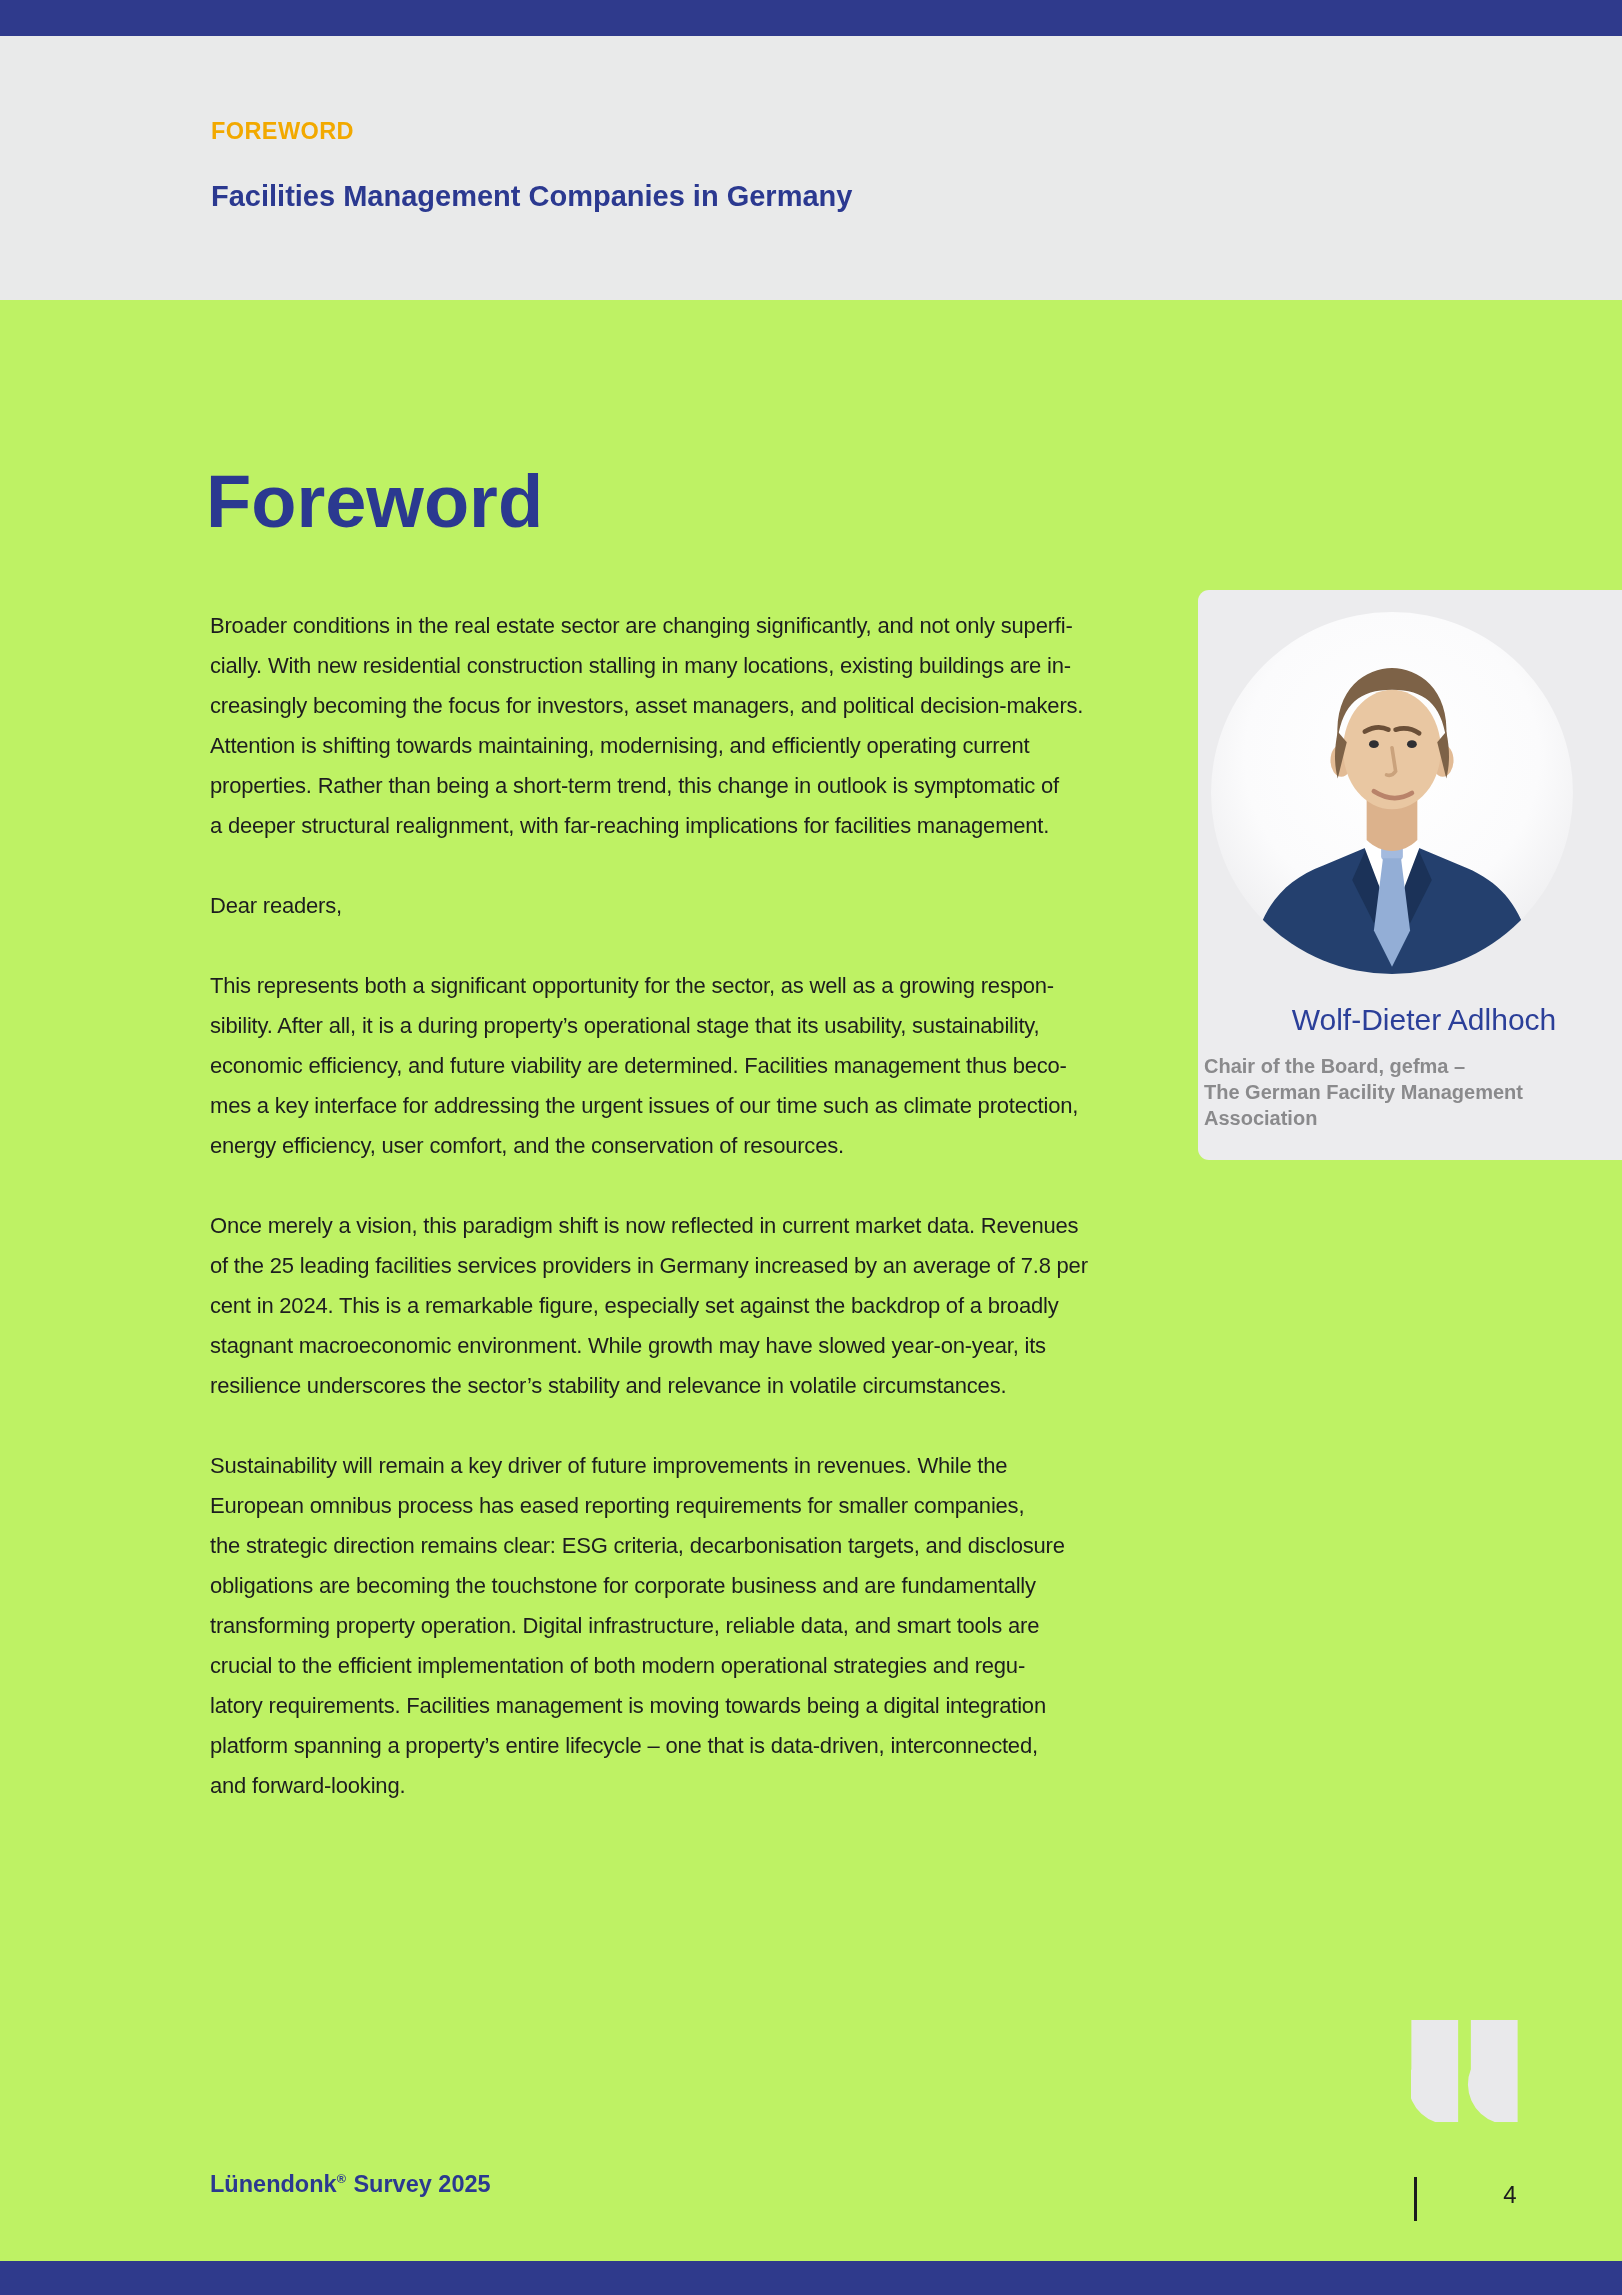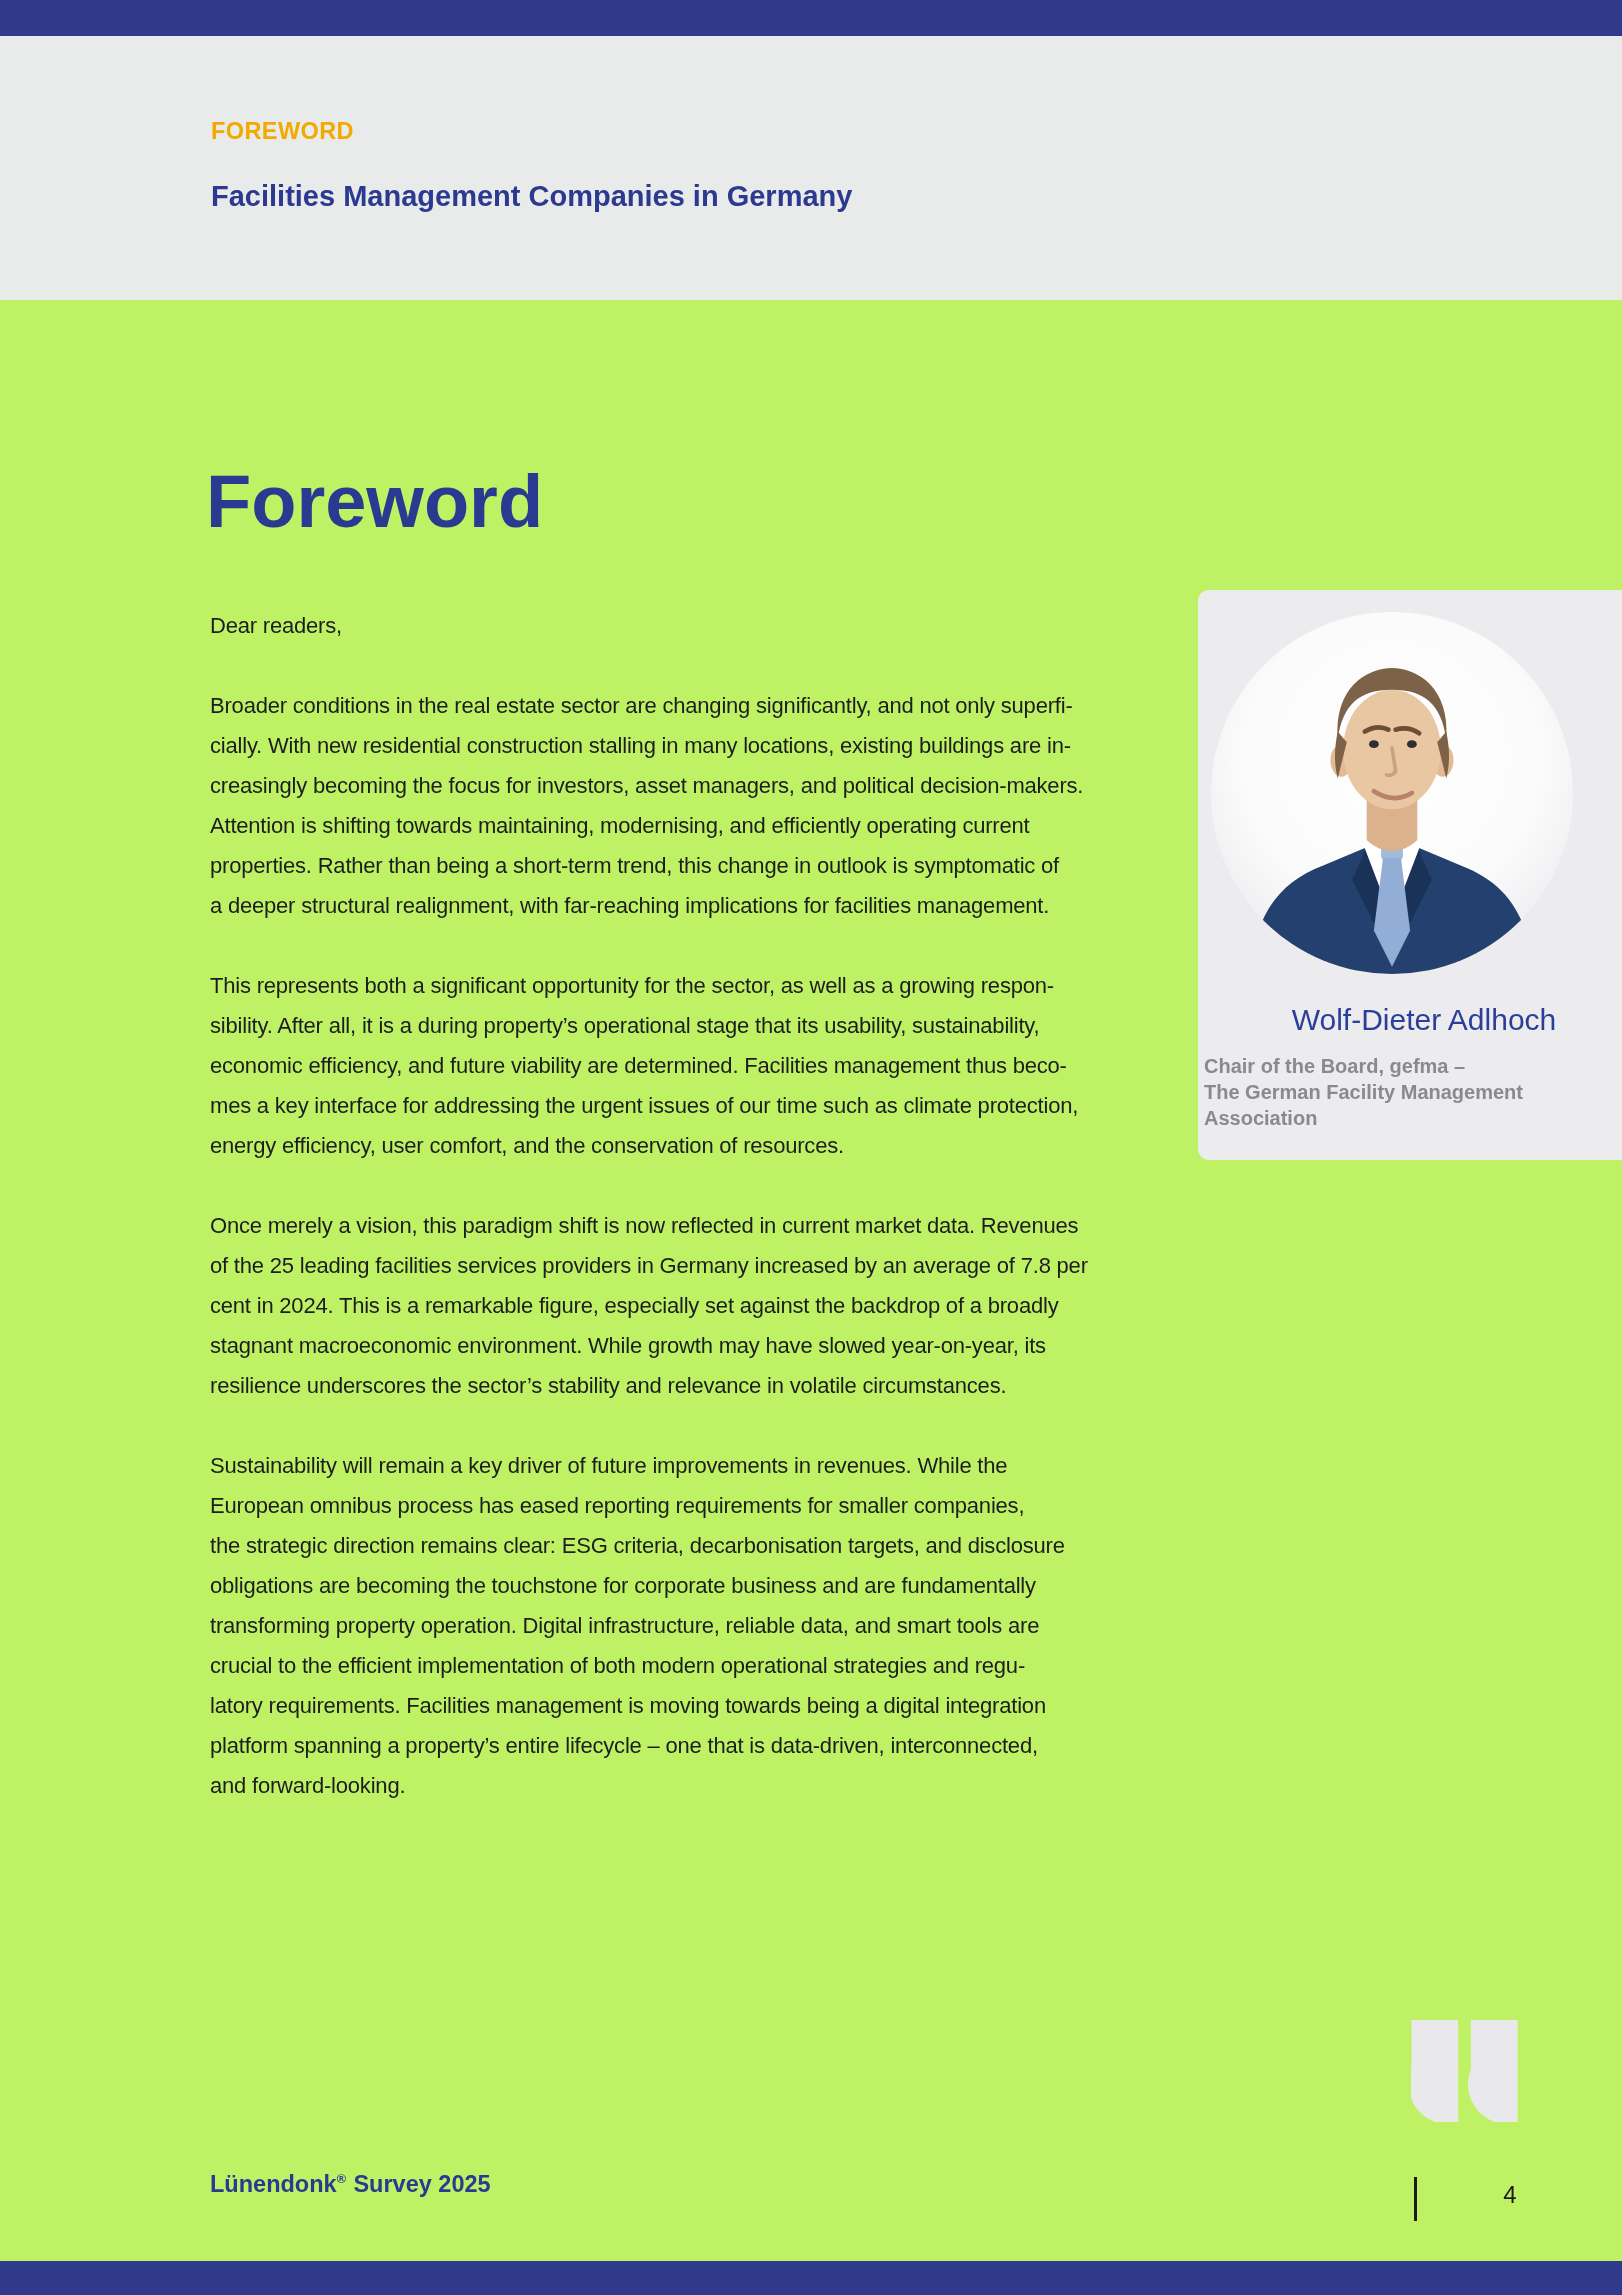--- a/index.html
+++ b/index.html
@@ -41,27 +41,27 @@
   <div class="topbar"></div>
 
   <header class="band">
     <div class="eyebrow">FOREWORD</div>
     <div class="band-title">Facilities Management Companies in Germany</div>
   </header>
 
   <h1 class="h1">Foreword</h1>
 
   <div class="bodycol">
-    <p>Dear readers,</p>
     <p>Broader conditions in the real estate sector are changing significantly, and not only superfi-
 cially. With new residential construction stalling in many locations, existing buildings are in-
 creasingly becoming the focus for investors, asset managers, and political decision-makers.
 Attention is shifting towards maintaining, modernising, and efficiently operating current
 properties. Rather than being a short-term trend, this change in outlook is symptomatic of
 a deeper structural realignment, with far-reaching implications for facilities management.</p>
+    <p>Dear readers,</p>
     <p>This represents both a significant opportunity for the sector, as well as a growing respon-
 sibility. After all, it is a during property’s operational stage that its usability, sustainability,
 economic efficiency, and future viability are determined. Facilities management thus beco-
 mes a key interface for addressing the urgent issues of our time such as climate protection,
 energy efficiency, user comfort, and the conservation of resources.</p>
     <p>Once merely a vision, this paradigm shift is now reflected in current market data. Revenues
 of the 25 leading facilities services providers in Germany increased by an average of 7.8 per
 cent in 2024. This is a remarkable figure, especially set against the backdrop of a broadly
 stagnant macroeconomic environment. While growth may have slowed year-on-year, its
 resilience underscores the sector’s stability and relevance in volatile circumstances.</p>

